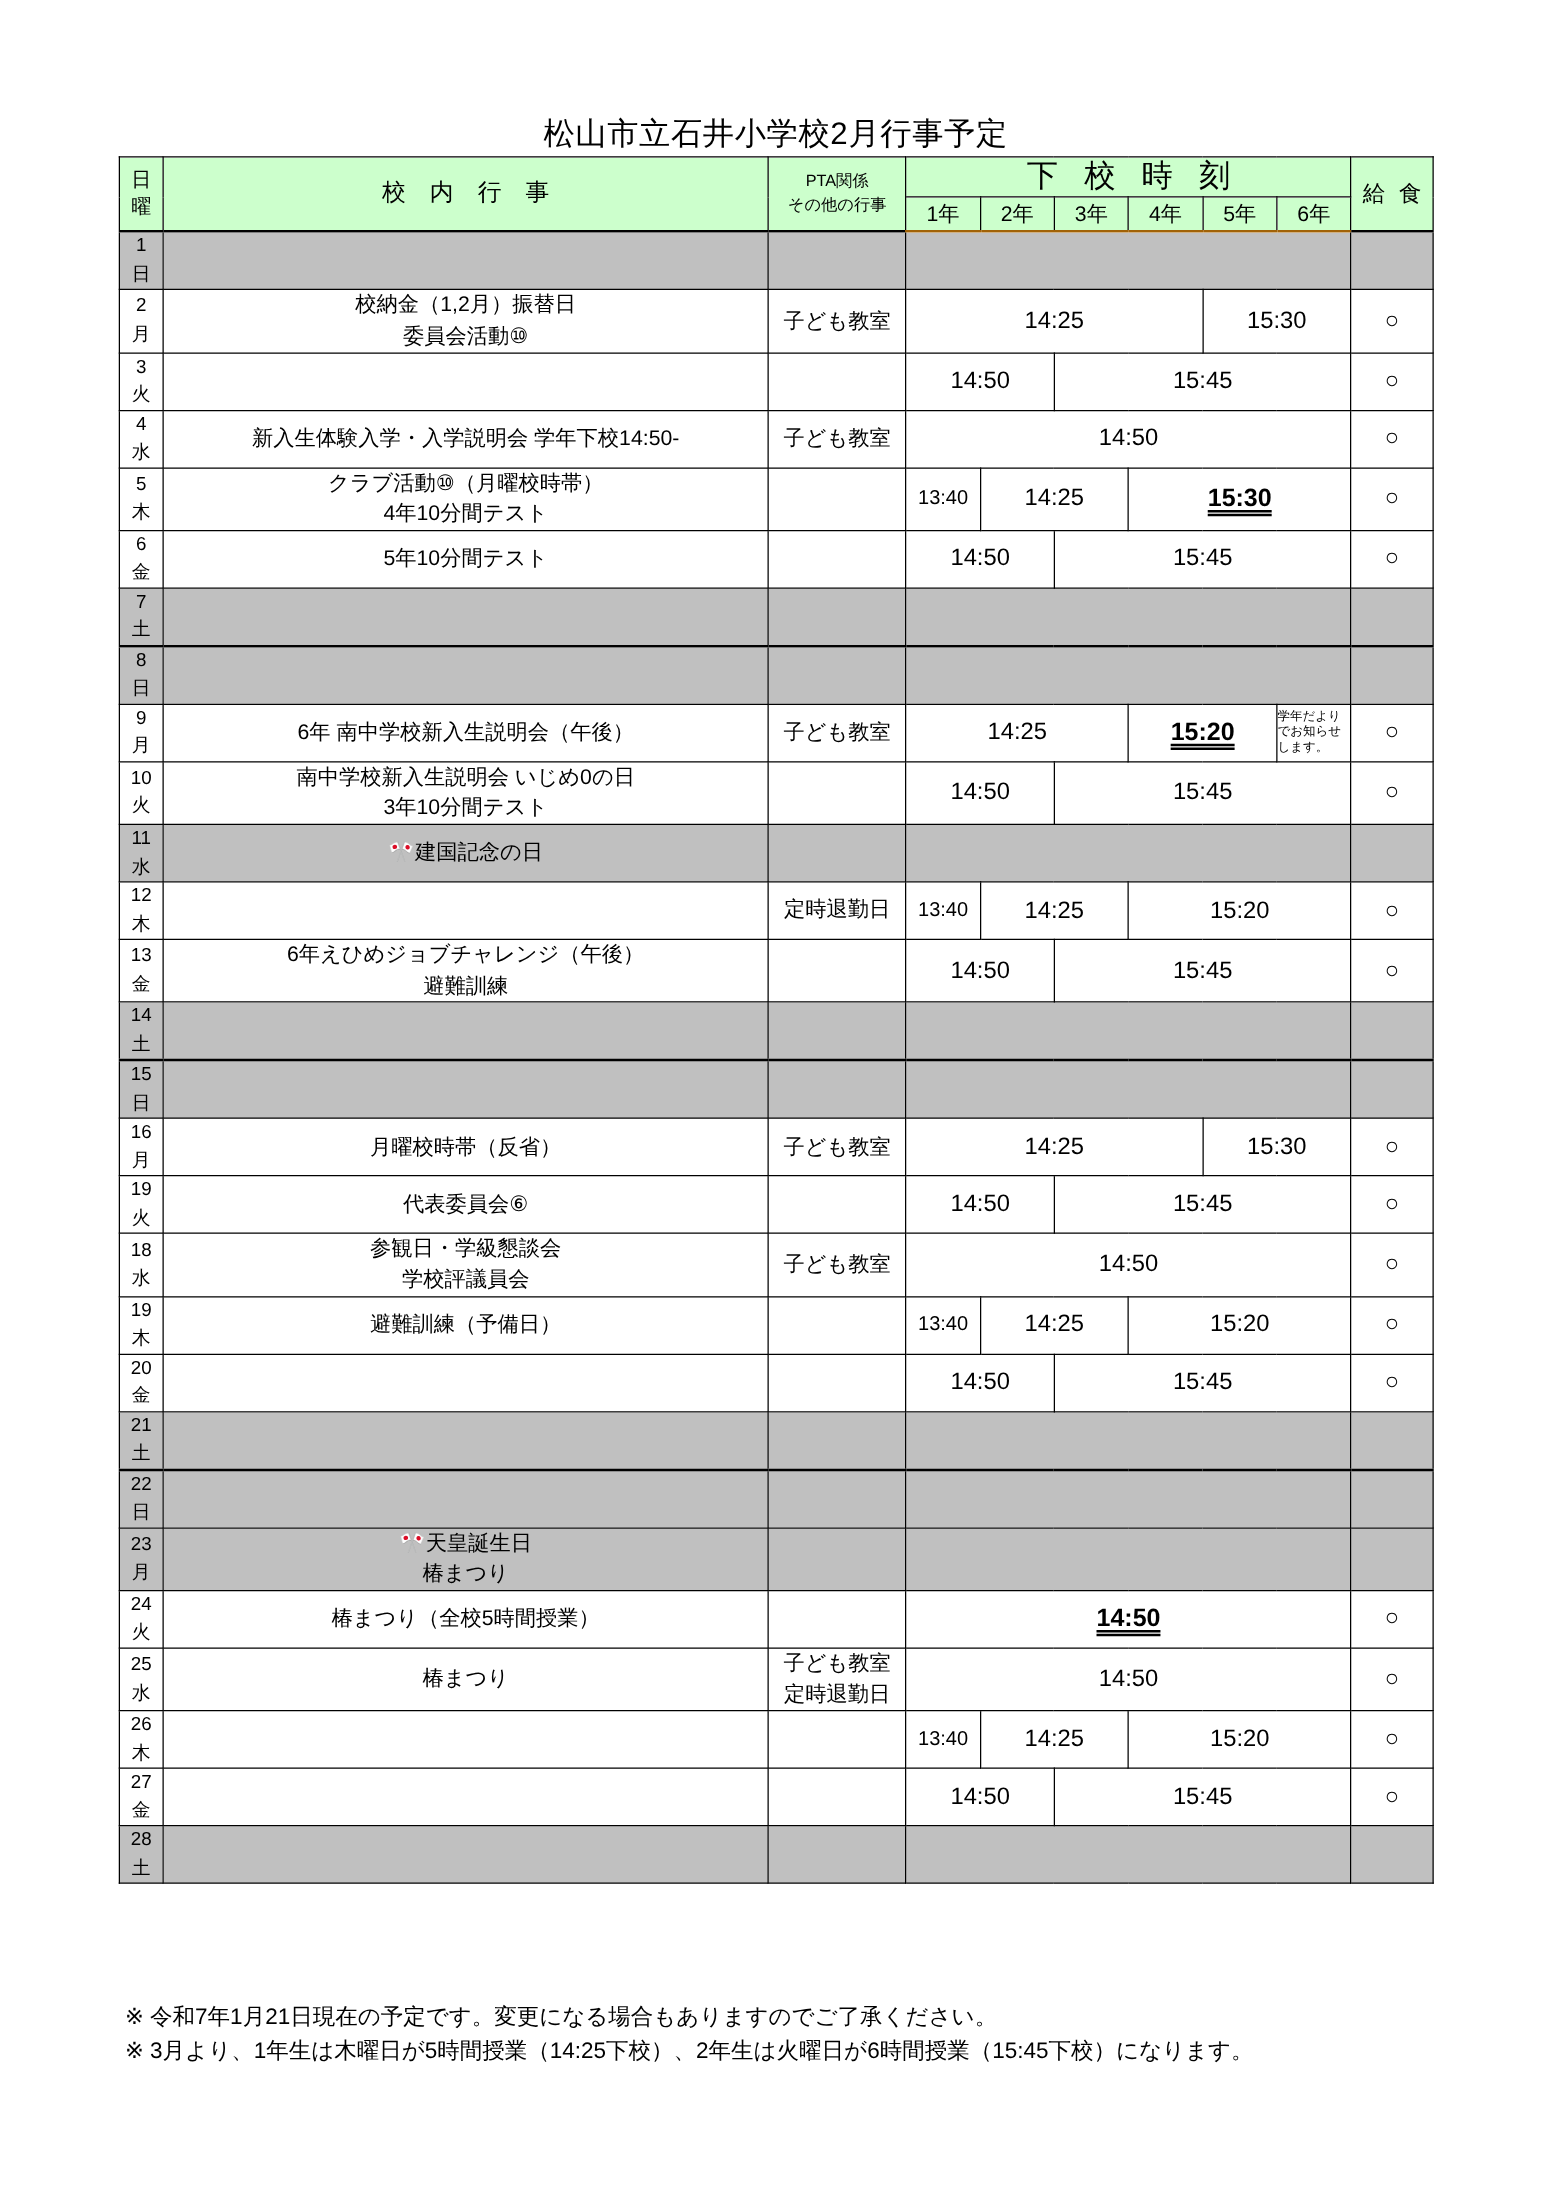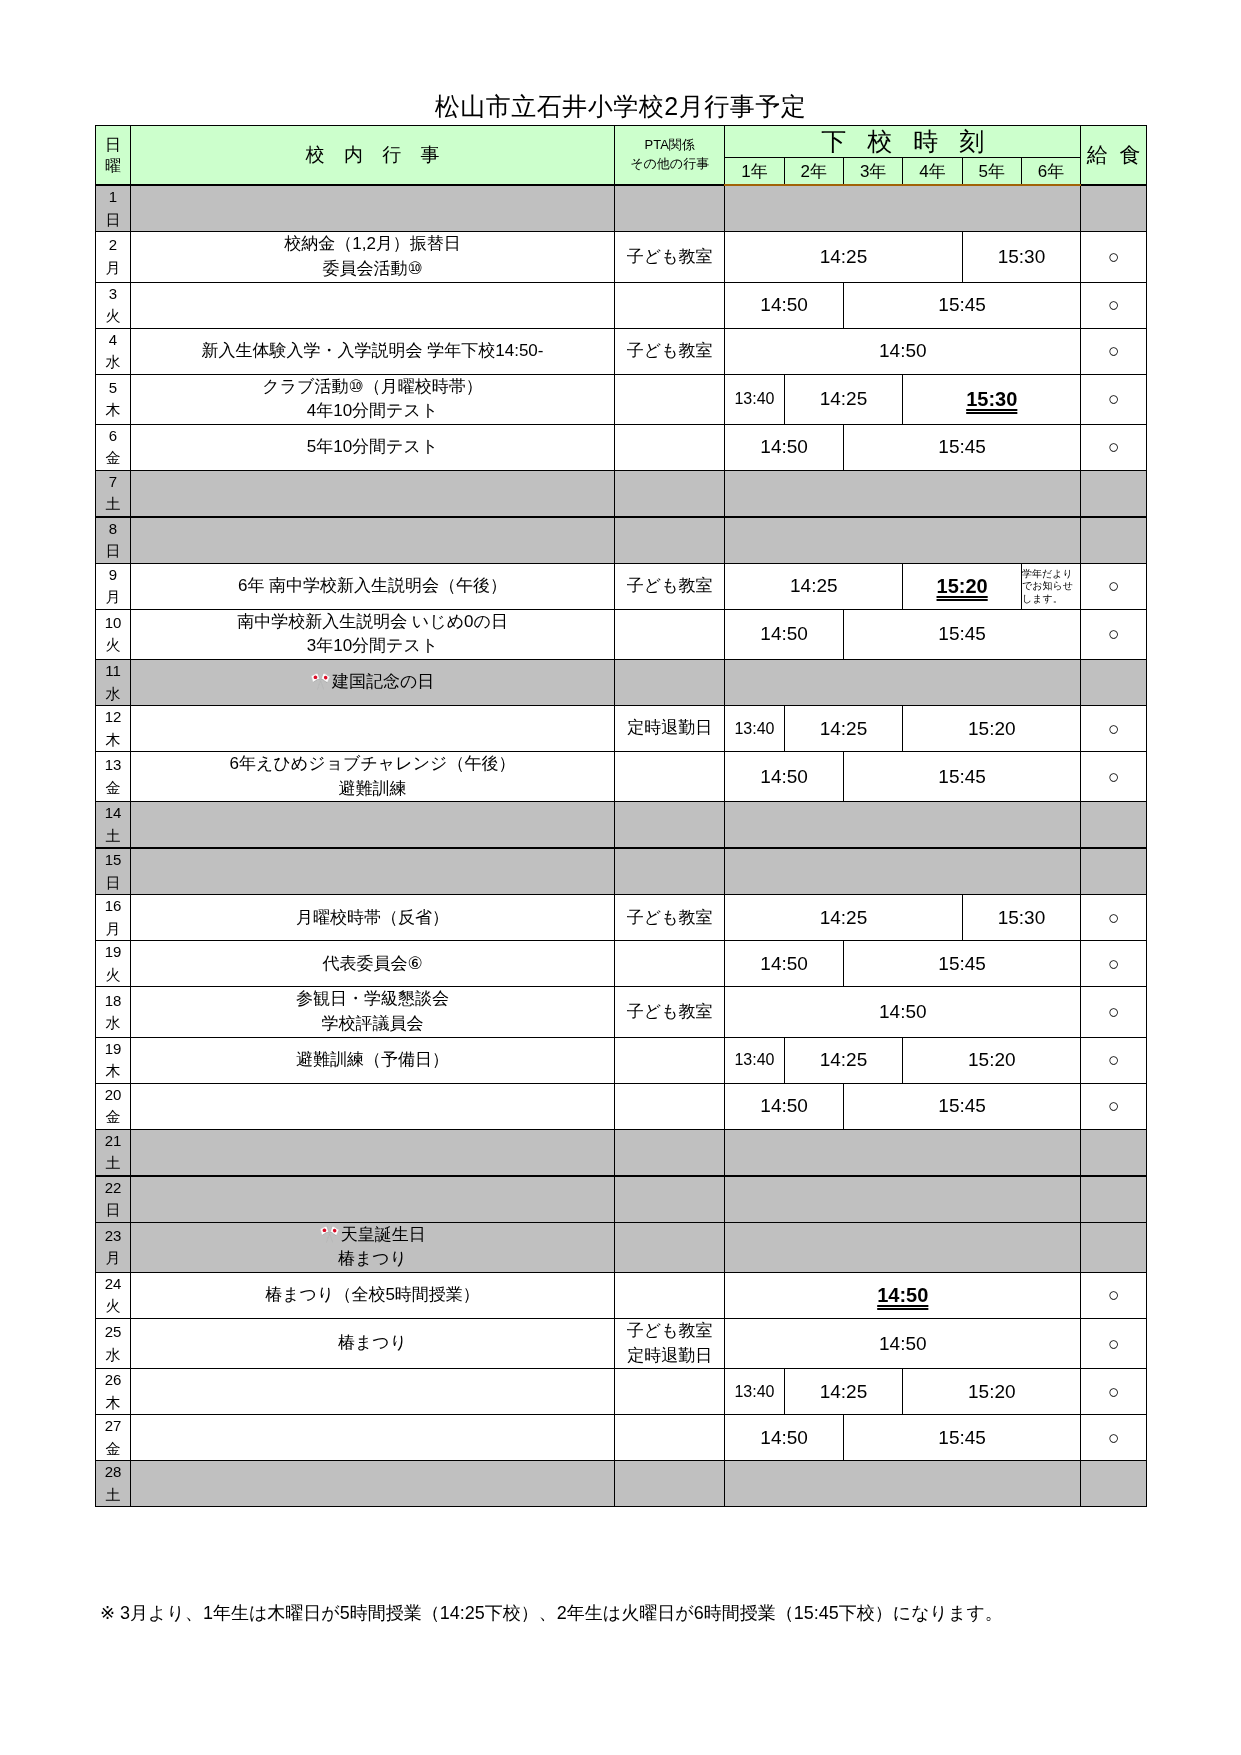--- a/index.html
+++ b/index.html
@@ -82,21 +82,21 @@
     font-size: 25px;
     letter-spacing: 7px;
     text-indent: 7px;
     height: 28px;
   }
   th.h-grade {
     font-size: 17px;
     height: 26px;
   }
   th.h-lunch {
-    font-size: 21px;
+    font-size: 18px;
     letter-spacing: 3px;
     text-indent: 3px;
   }
   
   tbody tr { height: 46px; }
   td.dcell {
     text-align: center;
     font-size: 15px;
     line-height: 1.5;
     padding: 2px 0;
@@ -550,16 +550,17 @@
           </td>
           <td class="ev"></td>
           <td class="pta"></td>
           <td colspan="6" class="tm"></td>
           <td class="lunch"></td>
         </tr>
       </tbody>
   </table>
 
   <div class="notes" id="footnotes">
+      <span class="nline">※  令和7年1月21日現在の予定です。変更になる場合もありますのでご了承ください。</span>
       <span class="nline">※  3月より、1年生は木曜日が5時間授業（14:25下校）、2年生は火曜日が6時間授業（15:45下校）になります。</span>
     </div>
 
 </div>
 
 </body></html>

